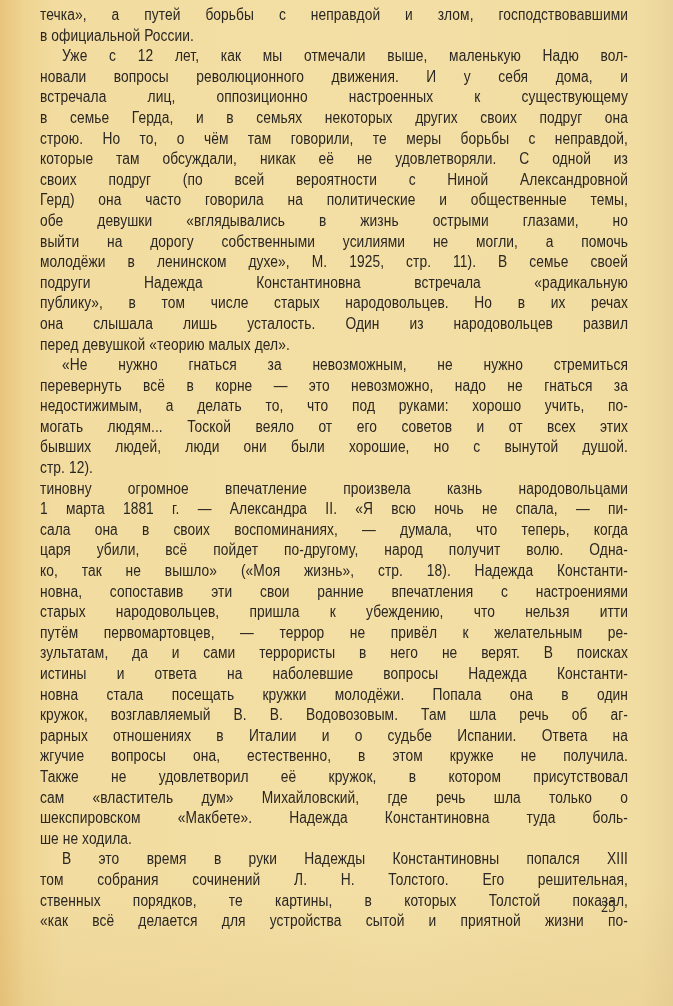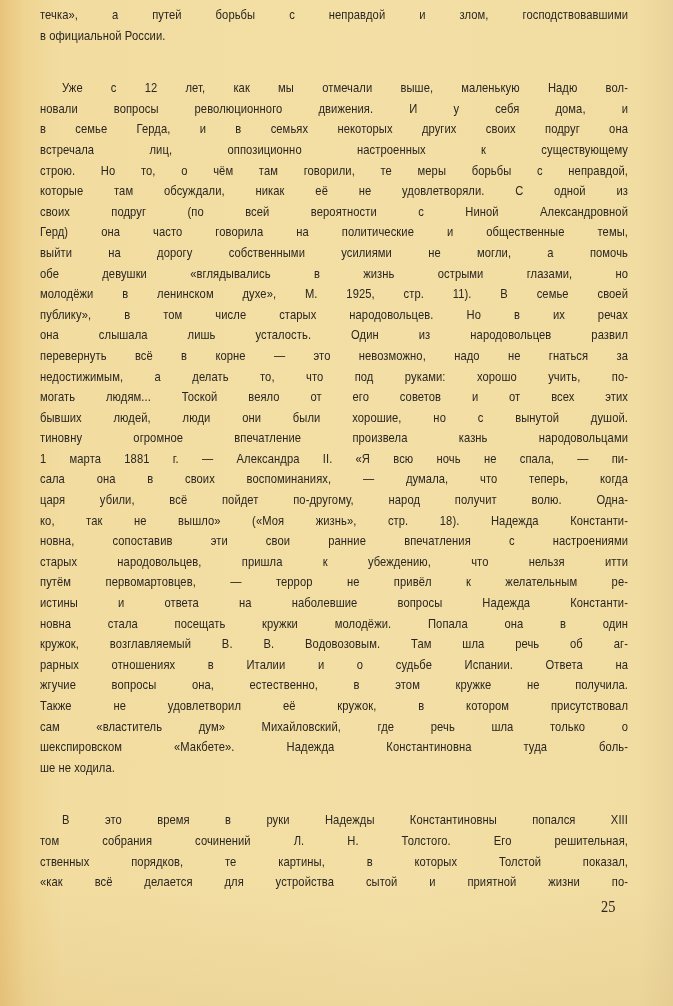--- a/index.html
+++ b/index.html
@@ -27,35 +27,34 @@
     .page {
       position: absolute;
       left: 40px;
       top: 5px;
       width: 588px;
     }
     .line {
       display: block;
       height: 20.6px;
       line-height: 20.6px;
-      font-size: 13px;
+      font-size: 16px;
       white-space: nowrap;
       text-align: justify;
       text-align-last: justify;
       letter-spacing: 0.1px;
       font-family: "Liberation Sans Narrow", "Liberation Sans", sans-serif;
       transform-origin: left center;
     }
     .line.last {
       text-align-last: left;
     }
     .line.indent {
       padding-left: 22px;
       box-sizing: border-box;
-      margin-top: 32px;
     }
     .txt {
       display: inline-block;
       width: 100%;
       transform: scaleX(0.86);
       transform-origin: left center;
       width: calc(100% / 0.86);
       text-align: justify;
       text-align-last: justify;
     }
@@ -76,43 +75,48 @@
 </head>
 <body>
 
 <div class="bottom-shade"></div>
 
 <div class="page" id="page-lines">
     <div class="line"><span class="txt">течка», а путей борьбы с неправдой и злом, господствовавшими</span></div>
     <div class="line last"><span class="txt">в официальной России.</span></div>
     <div class="line indent"><span class="txt">Уже с 12 лет, как мы отмечали выше, маленькую Надю вол-</span></div>
     <div class="line"><span class="txt">новали вопросы революционного движения. И у себя дома, и</span></div>
+    <div class="line"><span class="txt">встречала лиц, оппозиционно настроенных к существующему</span></div>
     <div class="line"><span class="txt">в семье Герда, и в семьях некоторых других своих подруг она</span></div>
-    <div class="line"><span class="txt">встречала лиц, оппозиционно настроенных к существующему</span></div>
     <div class="line"><span class="txt">строю. Но то, о чём там говорили, те меры борьбы с неправдой,</span></div>
     <div class="line"><span class="txt">которые там обсуждали, никак её не удовлетворяли. С одной из</span></div>
     <div class="line"><span class="txt">своих подруг (по всей вероятности с Ниной Александровной</span></div>
     <div class="line"><span class="txt">Герд) она часто говорила на политические и общественные темы,</span></div>
+    <div class="line"><span class="txt">обе девушки «вглядывались в жизнь острыми глазами, но</span></div>
     <div class="line"><span class="txt">выйти на дорогу собственными усилиями не могли, а помочь</span></div>
-    <div class="line"><span class="txt">обе девушки «вглядывались в жизнь острыми глазами, но</span></div>
     <div class="line"><span class="txt">молодёжи в ленинском духе», М. 1925, стр. 11). В семье своей</span></div>
+    <div class="line"><span class="txt">подруги Надежда Константиновна встречала «радикальную</span></div>
     <div class="line"><span class="txt">публику», в том числе старых народовольцев. Но в их речах</span></div>
     <div class="line"><span class="txt">она слышала лишь усталость. Один из народовольцев развил</span></div>
+    <div class="line last"><span class="txt">перед девушкой «теорию малых дел».</span></div>
+    <div class="line indent"><span class="txt">«Не нужно гнаться за невозможным, не нужно стремиться</span></div>
     <div class="line"><span class="txt">перевернуть всё в корне — это невозможно, надо не гнаться за</span></div>
     <div class="line"><span class="txt">недостижимым, а делать то, что под руками: хорошо учить, по-</span></div>
     <div class="line"><span class="txt">могать людям... Тоской веяло от его советов и от всех этих</span></div>
     <div class="line"><span class="txt">бывших людей, люди они были хорошие, но с вынутой душой.</span></div>
+    <div class="line last"><span class="txt">стр. 12).</span></div>
     <div class="line"><span class="txt">тиновну огромное впечатление произвела казнь народовольцами</span></div>
     <div class="line"><span class="txt">1 марта 1881 г. — Александра II. «Я всю ночь не спала, — пи-</span></div>
     <div class="line"><span class="txt">сала она в своих воспоминаниях, — думала, что теперь, когда</span></div>
     <div class="line"><span class="txt">царя убили, всё пойдет по-другому, народ получит волю. Одна-</span></div>
     <div class="line"><span class="txt">ко, так не вышло» («Моя жизнь», стр. 18). Надежда Константи-</span></div>
     <div class="line"><span class="txt">новна, сопоставив эти свои ранние впечатления с настроениями</span></div>
     <div class="line"><span class="txt">старых народовольцев, пришла к убеждению, что нельзя итти</span></div>
     <div class="line"><span class="txt">путём первомартовцев, — террор не привёл к желательным ре-</span></div>
+    <div class="line"><span class="txt">зультатам, да и сами террористы в него не верят. В поисках</span></div>
     <div class="line"><span class="txt">истины и ответа на наболевшие вопросы Надежда Константи-</span></div>
     <div class="line"><span class="txt">новна стала посещать кружки молодёжи. Попала она в один</span></div>
     <div class="line"><span class="txt">кружок, возглавляемый В. В. Водовозовым. Там шла речь об аг-</span></div>
     <div class="line"><span class="txt">рарных отношениях в Италии и о судьбе Испании. Ответа на</span></div>
     <div class="line"><span class="txt">жгучие вопросы она, естественно, в этом кружке не получила.</span></div>
     <div class="line"><span class="txt">Также не удовлетворил её кружок, в котором присутствовал</span></div>
     <div class="line"><span class="txt">сам «властитель дум» Михайловский, где речь шла только о</span></div>
     <div class="line"><span class="txt">шекспировском «Макбете». Надежда Константиновна туда боль-</span></div>
     <div class="line last"><span class="txt">ше не ходила.</span></div>
     <div class="line indent"><span class="txt">В это время в руки Надежды Константиновны попался XIII</span></div>

